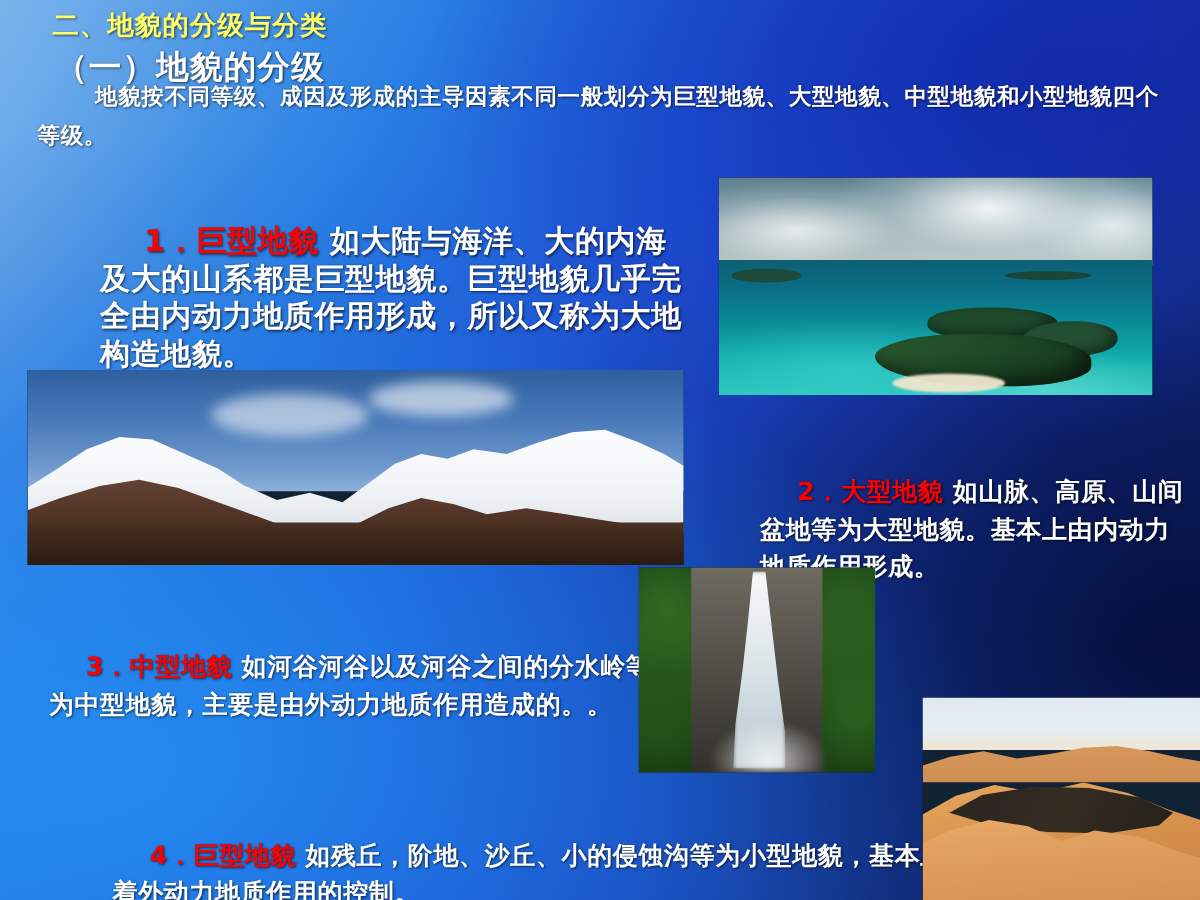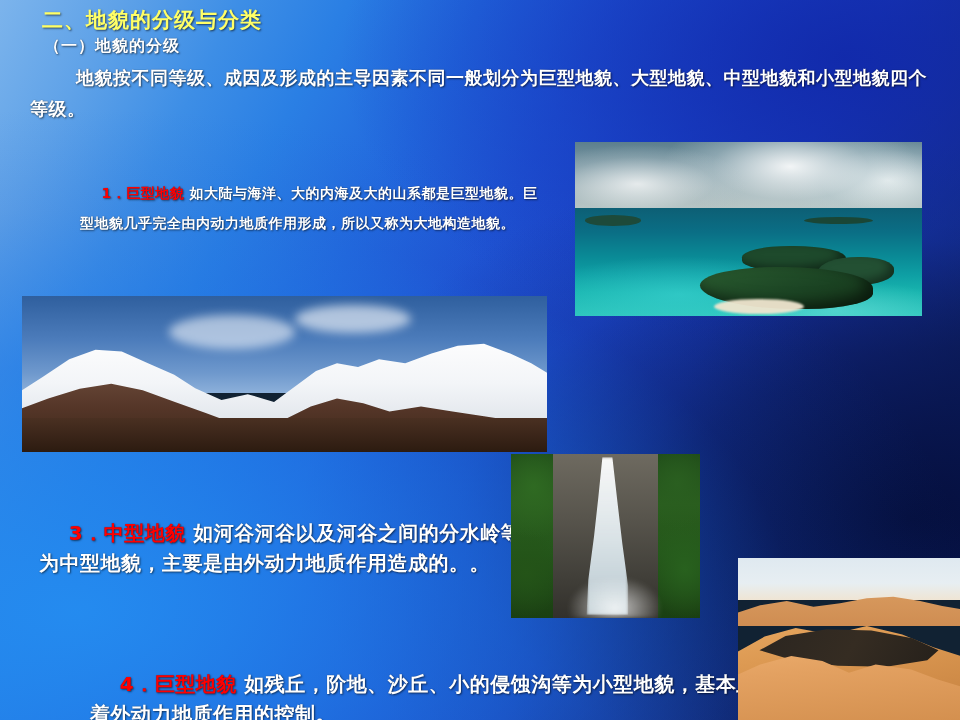--- a/index.html
+++ b/index.html
@@ -31,26 +31,26 @@
 
   
   .txt{position:absolute;color:#ffffff;font-weight:bold;
        text-shadow:1px 1px 2px rgba(0,0,0,.55), 0 0 1px rgba(0,0,0,.4);
        letter-spacing:.5px;white-space:pre-wrap;}
   .num{color:#ff0000;}
   .kw{color:#ff0000;}
 
   #heading-main{left:42px;top:6px;font-size:21px;color:#ffff66;
      text-shadow:1px 1px 2px rgba(0,0,0,.6);font-weight:bold;letter-spacing:1px;}
-  #heading-sub{left:44px;top:36px;font-size:16px;letter-spacing:1px;}
+  #heading-sub{left:44px;top:36px;font-size:26px;letter-spacing:1px;}
 
   #intro{left:30px;top:62px;width:905px;font-size:18px;line-height:31px;
          text-indent:46px;}
 
-  #sec1{left:80px;top:148px;width:470px;font-size:14px;line-height:30px;}
+  #sec1{left:80px;top:148px;width:470px;font-size:24px;line-height:30px;}
   #sec2{left:608px;top:348px;width:345px;font-size:20px;line-height:30px;}
   #sec3{left:28px;top:488px;width:500px;font-size:20px;line-height:30px;margin-left:11px;}
   #sec4{left:90px;top:639px;width:690px;font-size:20px;line-height:30px;}
 
   
   .photo{position:absolute;overflow:hidden;background:#123;}
 
   
   #photo-ocean{left:575px;top:142px;width:347px;height:174px;}
   #photo-ocean .sky{position:absolute;left:0;top:0;width:100%;height:40%;
@@ -152,20 +152,23 @@
 
   <div class="txt" id="heading-main">二、地貌的分级与分类</div>
   <div class="txt" id="heading-sub">（一）地貌的分级</div>
 
   <div class="txt" id="intro">地貌按不同等级、成因及形成的主导因素不同一般划分为巨型地貌、大型地貌、中型地貌和小型地貌四个等级。</div>
 
   <div class="txt" id="sec1">
     <span class="num">1．</span><span class="kw">巨型地貌</span><span> 如大陆与海洋、大的内海及大的山系都是巨型地貌。巨型地貌几乎完全由内动力地质作用形成，所以又称为大地构造地貌。</span>
   </div>
 
+  <div class="txt" id="sec2">
+    <span class="num">2．</span><span class="kw">大型地貌</span><span> 如山脉、高原、山间盆地等为大型地貌。基本上由内动力地质作用形成。</span>
+  </div>
 
   <div class="txt" id="sec3">
     <span class="num">3．</span><span class="kw">中型地貌</span><span> 如河谷河谷以及河谷之间的分水岭等为中型地貌，主要是由外动力地质作用造成的。。</span>
   </div>
 
   <div class="txt" id="sec4">
     <span class="num">4．</span><span class="kw">巨型地貌</span><span> 如残丘，阶地、沙丘、小的侵蚀沟等为小型地貌，基本上受着外动力地质作用的控制。</span>
   </div>
 
   <div class="photo" id="photo-ocean">

